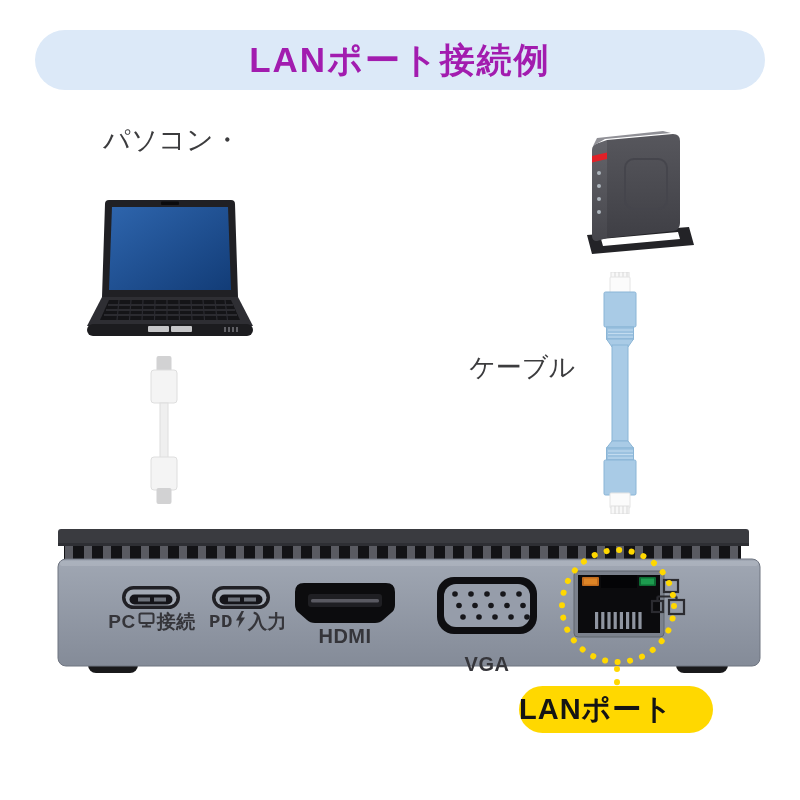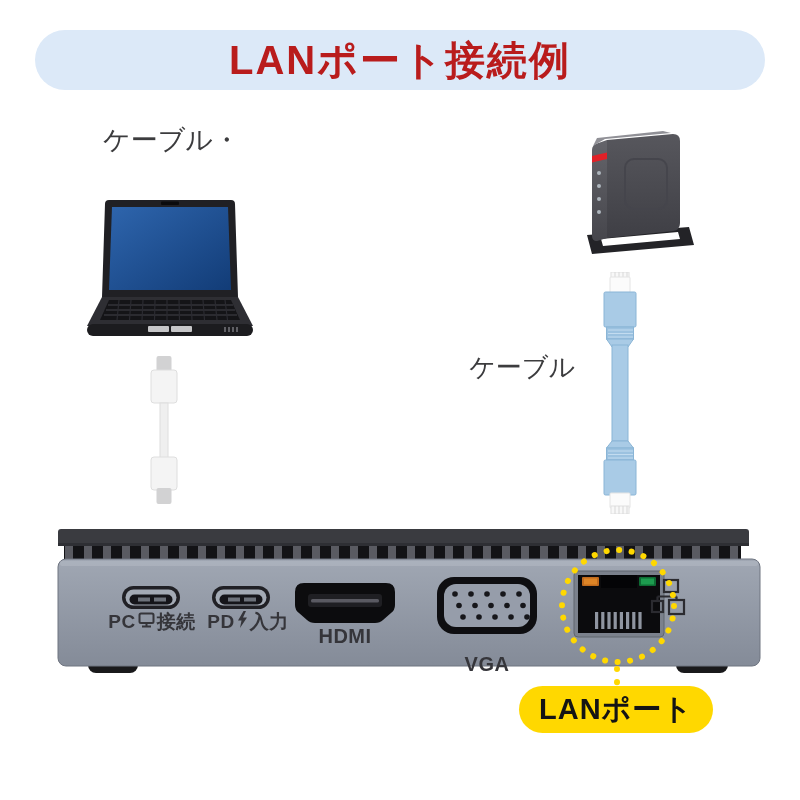--- a/index.html
+++ b/index.html
@@ -8,64 +8,64 @@
     position:relative; width:800px; height:800px; background:#ffffff;
     font-family:"Liberation Sans","DejaVu Sans",sans-serif; overflow:hidden;
   }
   .abs { position:absolute; }
 
   
   .banner {
     left:35px; top:30px; width:730px; height:60px; border-radius:30px;
     background:#dce9f8; display:flex; align-items:center; justify-content:center;
   }
-  .banner-text { font-size:40px; font-weight:bold; color:#b91c1c; letter-spacing:2px; }
+  .banner-text { font-size:35px; font-weight:bold; color:#a21caf; letter-spacing:2px; }
 
   
   .dev-label { color:#3c3c3e; font-weight:500; }
   .laptop-label  { left:103px; top:124px; font-size:27px; line-height:33px; text-align:left; }
   .router-label  { left:440px; top:150px; width:138px; font-size:26px; line-height:32px; text-align:right; }
   .lan-cable-label { left:445px; top:351px; width:130px; font-size:26px; line-height:33px; text-align:right; }
 
   
   .laptop    { left:85px;  top:200px; width:170px; height:140px; }
   .usb-cable { left:150px; top:356px; width:28px;  height:152px; }
   .router    { left:583px; top:131px; width:112px; height:128px; }
   .lan-cable { left:602px; top:272px; width:36px;  height:242px; }
   .dock      { left:50px;  top:527px; width:715px; height:150px; }
 
   
   .port-label {
     display:flex; align-items:center; justify-content:center; gap:2px;
     color:#35353a; font-weight:600; letter-spacing:0.5px; white-space:nowrap;
   }
   .pc-label   { left:98px;  top:609px; width:108px; font-size:19px; }
-  .pd-label   { left:200px; top:609px; width:96px;  font-size:19px; }
+  .pd-label   { left:200px; top:609px; width:96px;  font-size:19px;font-family:Liberation Mono, monospace; }
   .hdmi-label { left:308px; top:625px; width:74px;  font-size:20px; }
   .vga-label  { left:452px; top:633px; width:70px;  font-size:20px;margin-top:20px; }
 
   
   .callout-overlay { left:0; top:0; width:800px; height:800px; pointer-events:none; }
   .callout-label {
     left:519px; top:686px; width:194px; height:47px; border-radius:24px;
-    background:#ffd800; display:flex; align-items:center; justify-content:center;
+    background:#ffd800; display:flex; align-items:center; 
   }
   .callout-label span { font-size:29px; font-weight:bold; color:#141414; letter-spacing:1px; }
 </style>
 </head>
 <body>
 
 <div class="page">
 
   <div class="abs banner">
     <span class="banner-text">LANポート接続例</span>
   </div>
 
   <div class="abs dev-label laptop-label">
-    <div>ケーブル・</div>
+    <div>パソコン・</div>
   </div>
 
   <svg class="abs laptop" viewBox="0 0 170 140">
     <defs>
       <linearGradient id="scr" x1="0" y1="0" x2="1" y2="1">
         <stop offset="0" stop-color="#2e65ad"></stop>
           <stop offset="1" stop-color="#123c77"></stop>
       </linearGradient>
     </defs>
     <path d="M24,0 L146,0 Q150,0 150,4 L153,97 L17,97 L20,4 Q20,0 24,0 Z" fill="#202024"></path>

